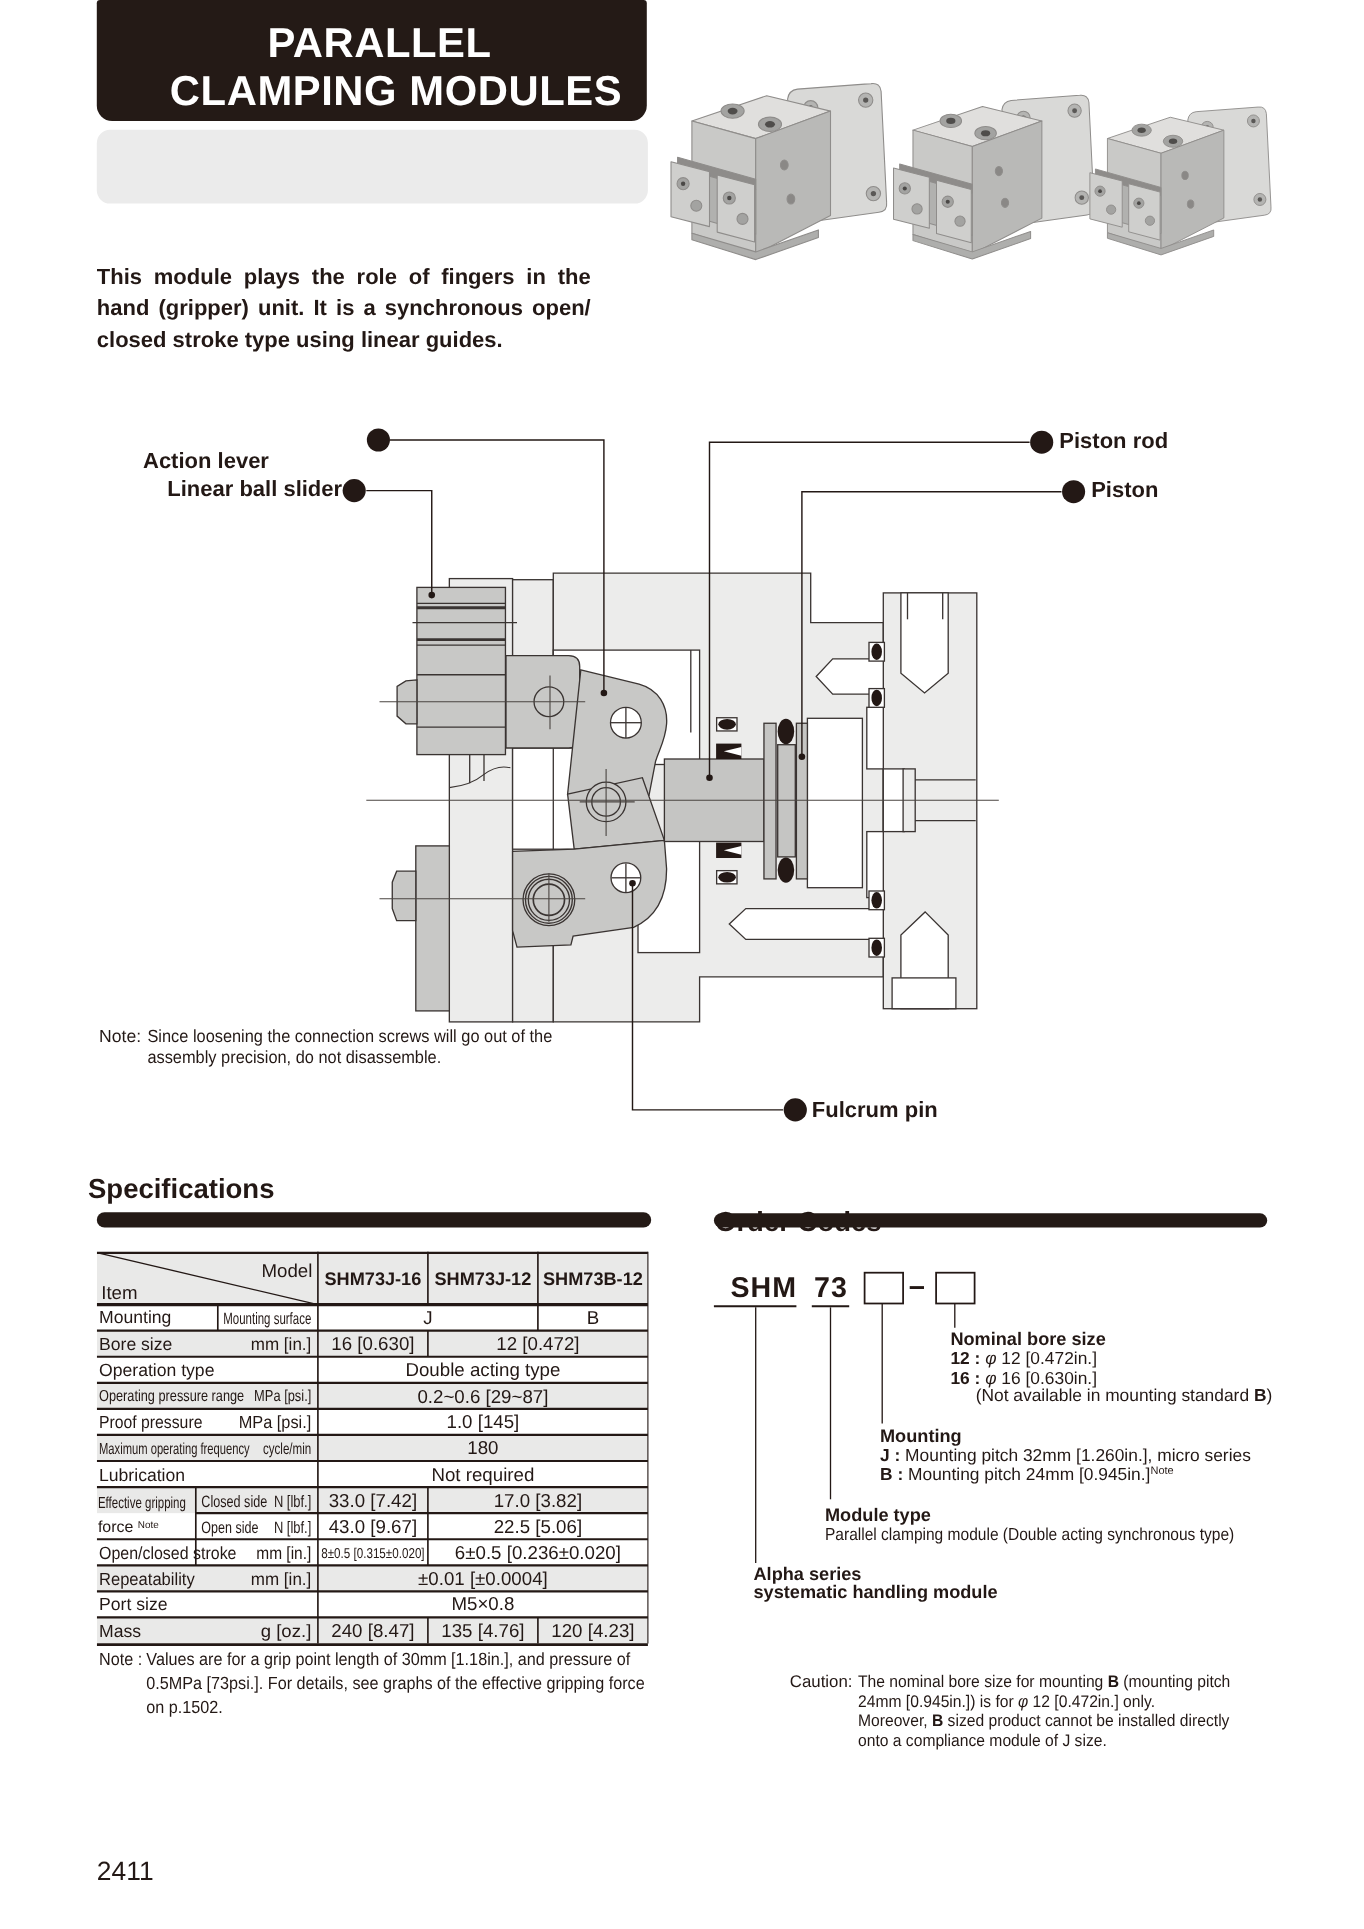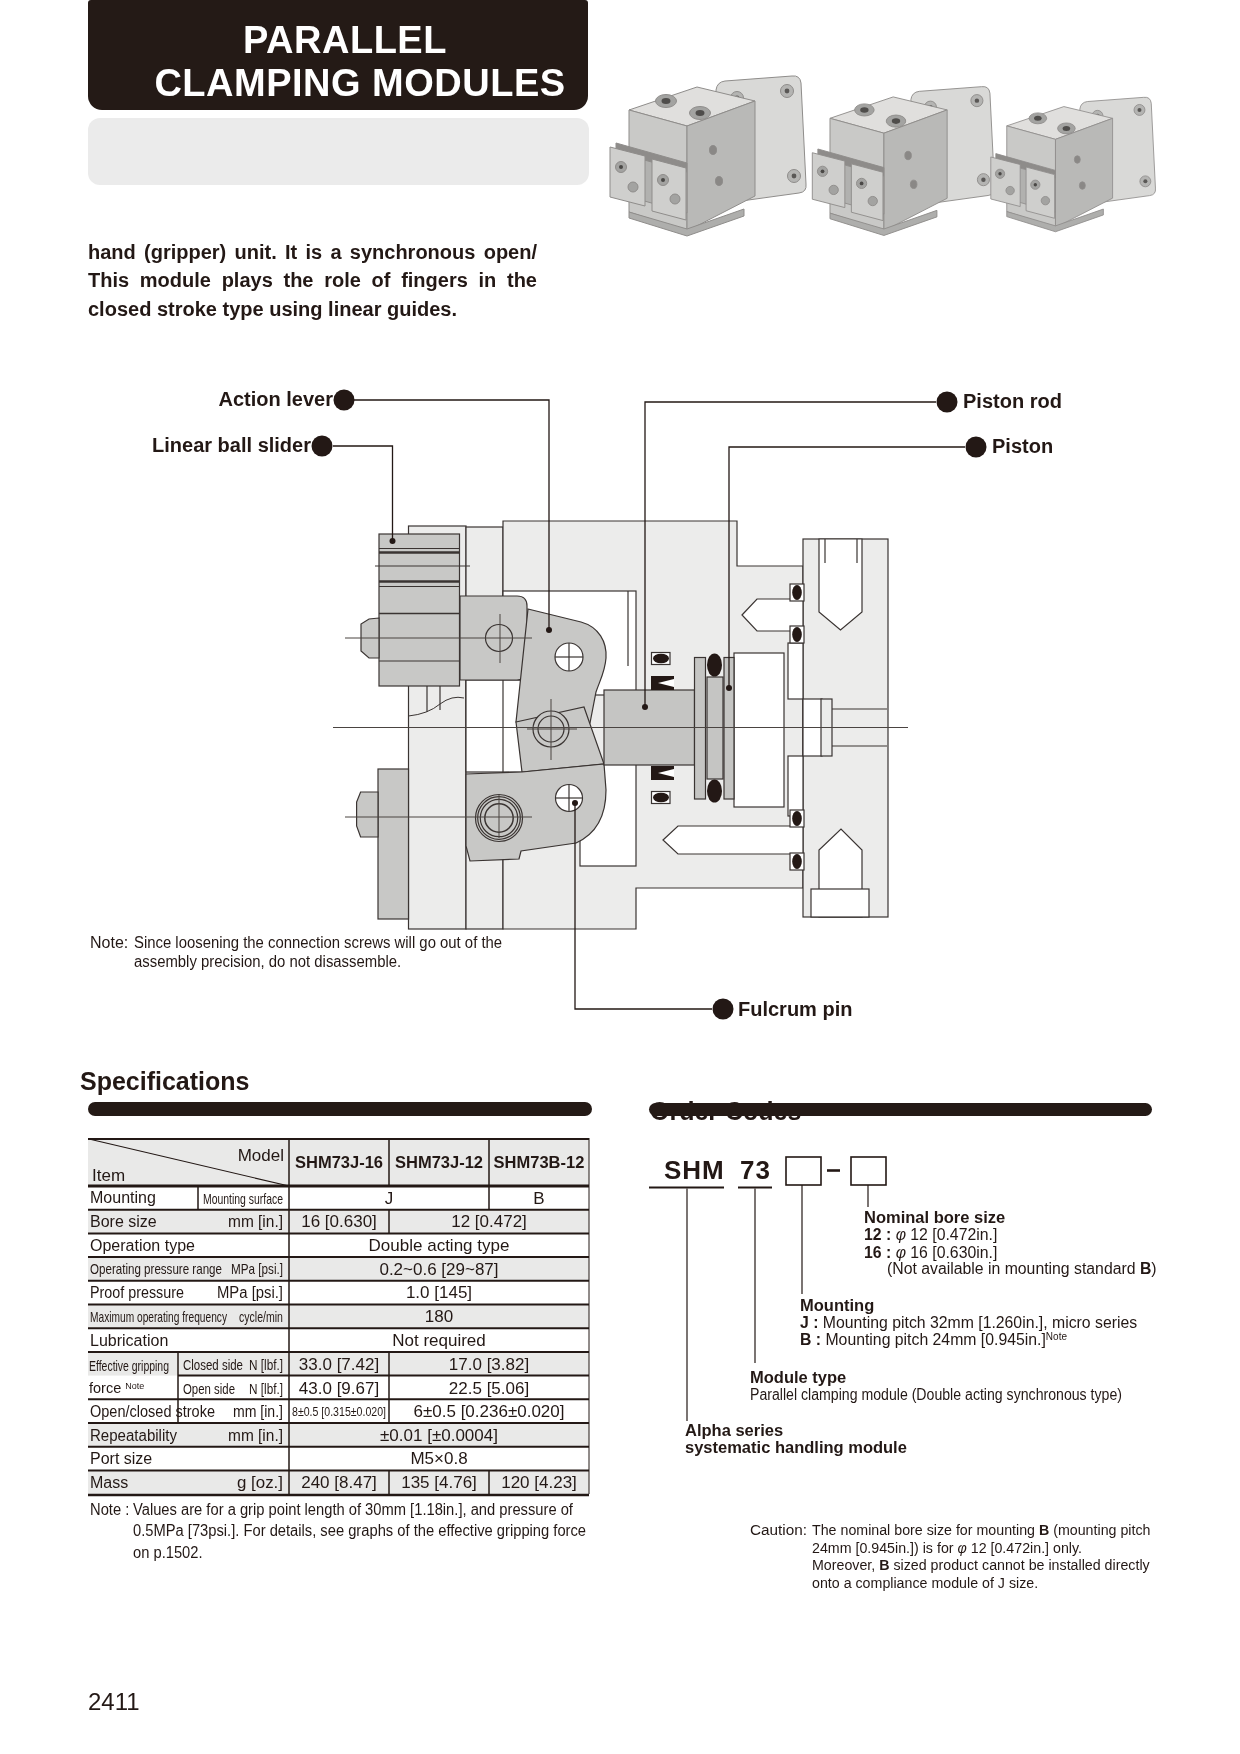--- a/index.html
+++ b/index.html
@@ -73,22 +73,22 @@
 </defs>
 
 <use href="#mod"></use>
 
 <use href="#mod" transform="translate(245,16) scale(0.93)"></use>
 
 <use href="#mod" transform="translate(478.4,33.5) scale(0.84)"></use>
 </svg>
 
 <div class="a b" style="left:88px;top:238px;width:449px;font-size:20px;line-height:28.3px;">
+<div style="text-align:justify;text-align-last:justify;">This module plays the role of fingers in the</div>
 <div style="text-align:justify;text-align-last:justify;">hand (gripper) unit. It is a synchronous open/</div>
-<div style="text-align:justify;text-align-last:justify;">This module plays the role of fingers in the</div>
 <div>closed stroke type using linear guides.</div>
 </div>
 
 <svg id="diag" class="a" style="left:300px;top:370px;" width="690" height="660" viewBox="300 370 690 660">
 <g stroke="#3a3432" stroke-width="1.2" fill="none" stroke-linejoin="miter">
 
   <rect x="408.5" y="526" width="57.5" height="403" fill="#ececeb"></rect>
 
   <rect x="466" y="527" width="37" height="402" fill="#ececeb"></rect>
 
@@ -250,21 +250,21 @@
 
 <g fill="#231815">
   <circle cx="344" cy="400" r="10.5"></circle>
   <circle cx="322" cy="446" r="10.5"></circle>
   <circle cx="947" cy="402" r="10.5"></circle>
   <circle cx="976" cy="447" r="10.5"></circle>
   <circle cx="723" cy="1009" r="10.5"></circle>
 </g>
 </svg>
 
-<div class="a b" style="left:130px;top:388px;width:203px;text-align:right;font-size:20px;">Action lever</div>
+<div class="a b" style="left:130px;top:408px;width:203px;font-size:20px;">Action lever</div>
 
 <div class="a b" style="left:110px;top:434px;width:201px;text-align:right;font-size:20px;">Linear ball slider</div>
 
 <div class="a b" style="left:963px;top:390px;font-size:20px;">Piston rod</div>
 
 <div class="a b" style="left:992px;top:435px;font-size:20px;">Piston</div>
 
 <div class="a b" style="left:738px;top:998px;font-size:20px;">Fulcrum pin</div>
 
 <div class="a" style="left:90px;top:933px;font-size:16px;line-height:19px;white-space:nowrap;">
@@ -430,19 +430,19 @@
   <text x="800" y="1345" font-size="15.8px"><tspan font-weight="bold">B : </tspan>Mounting pitch 24mm [0.945in.]<tspan font-size="10px" dy="-5">Note</tspan></text>
 
   <text x="750" y="1383" font-weight="bold">Module type</text>
   <text x="750" y="1400" font-size="15.8px" textLength="372" lengthAdjust="spacingAndGlyphs">Parallel clamping module (Double acting synchronous type)</text>
 
   <text x="685" y="1436" font-weight="bold">Alpha series</text>
   <text x="685" y="1453" font-weight="bold">systematic handling module</text>
 </svg>
 
 <div class="a" style="left:718px;top:1521px;font-size:15.3px;line-height:17.6px;white-space:nowrap;">
-<div style="display:flex;margin-left:32px;">
+<div style="display:flex;">
       <div style="width:62px;">Caution:</div>
       <div style="transform:scaleX(0.93);transform-origin:0 0;">The nominal bore size for mounting <span class="b">B</span> (mounting pitch<br>24mm [0.945in.]) is for <i>φ</i> 12 [0.472in.] only.<br>Moreover, <span class="b">B</span> sized product cannot be installed directly<br>onto a compliance module of J size.</div>
     </div>
 </div>
 
 <div class="a" style="left:88px;top:1688px;font-size:24px;">2411</div>
 
 </body></html>

